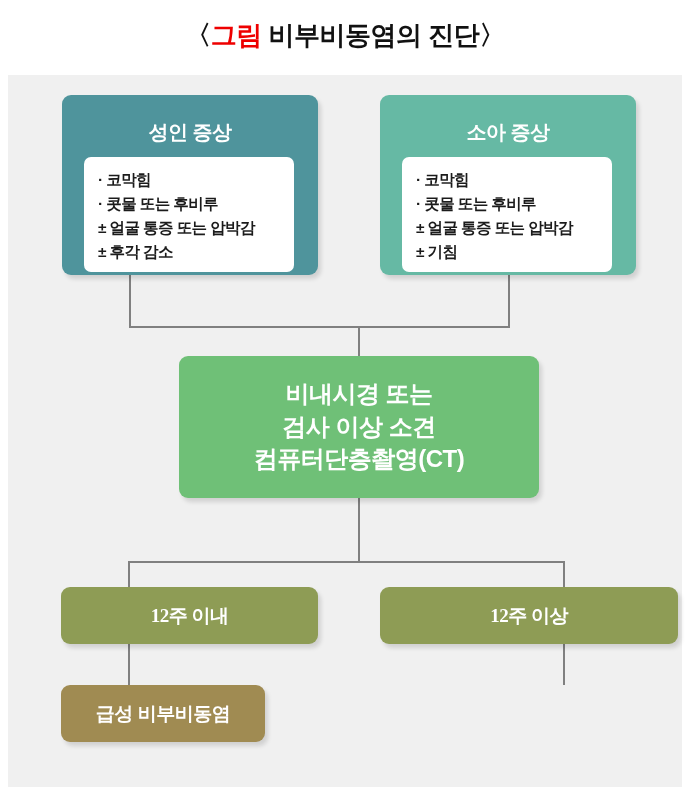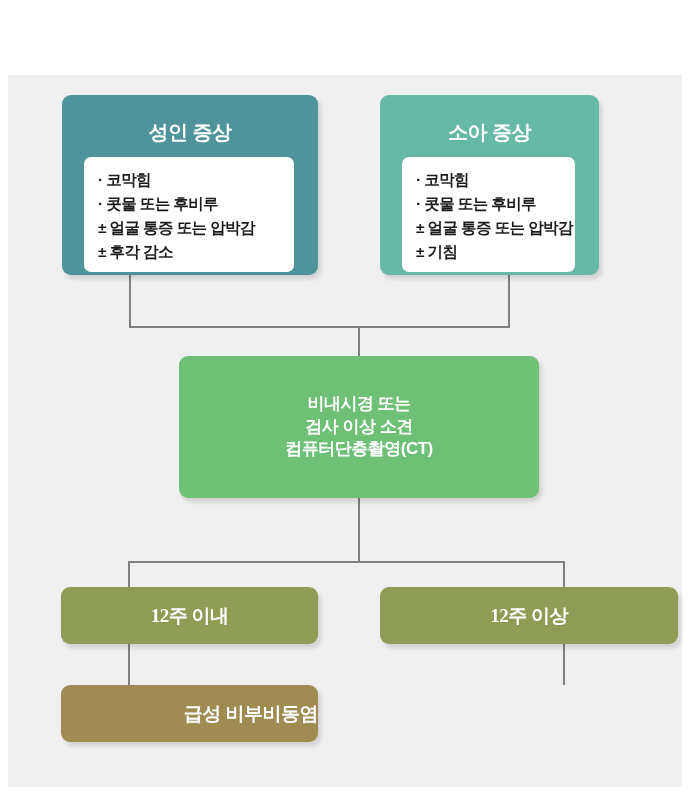--- a/index.html
+++ b/index.html
@@ -102,29 +102,32 @@
     justify-content: center;
     text-align: center;
   }
   .plain-label {
     color: #ffffff;
     font-weight: bold;
     letter-spacing: -0.5px;
     line-height: 1.35;
   }
 
-  #node-test .plain-label { font-size: 17px; }
+  #node-test .plain-label { font-size: 24px; }
   .week-node .plain-label { font-size: 19px; font-family: Liberation Serif, serif; }
   .diag-node .plain-label { font-size: 19px; }
 </style>
 </head>
 <body>
 
 <div id="page">
 
+  <div id="title">
+    <span>〈</span><span class="accent">그림</span><span> 비부비동염의 진단</span><span>〉</span>
+  </div>
 
   <div id="canvas">
 
     <div class="line v" style="left:121px; top:198px; height:54px;"></div>
 
     <div class="line v" style="left:500px; top:198px; height:54px;"></div>
 
     <div class="line h" style="left:121px; top:251px; width:381px;"></div>
 
     <div class="line v" style="left:350px; top:251px; height:30px;"></div>
@@ -144,21 +147,21 @@
     <div class="node symptom-box" id="node-adult" style="left:54px; top:20px; width:256px; height:180px; background:#4f949c;">
       <div class="symptom-title">성인 증상</div>
       <div class="symptom-card">
         <div class="symptom-item">· 코막힘</div>
         <div class="symptom-item">· 콧물 또는 후비루</div>
         <div class="symptom-item">± 얼굴 통증 또는 압박감</div>
         <div class="symptom-item">± 후각 감소</div>
       </div>
     </div>
 
-    <div class="node symptom-box" id="node-child" style="left:372px; top:20px; width:219px; height:180px; background:#66b9a4;">
+    <div class="node symptom-box" id="node-child" style="left:372px; top:20px; width:256px; height:180px; background:#66b9a4;">
       <div class="symptom-title">소아 증상</div>
       <div class="symptom-card">
         <div class="symptom-item">· 코막힘</div>
         <div class="symptom-item">· 콧물 또는 후비루</div>
         <div class="symptom-item">± 얼굴 통증 또는 압박감</div>
         <div class="symptom-item">± 기침</div>
       </div>
     </div>
 
     <div class="node plain-node" id="node-test" style="left:171px; top:281px; width:360px; height:142px; background:#6fc077;">
@@ -170,19 +173,19 @@
     </div>
 
     <div class="node plain-node week-node" id="node-short" style="left:53px; top:512px; width:257px; height:57px; background:#8e9c55;">
       <div class="plain-label">12주 이내</div>
     </div>
 
     <div class="node plain-node week-node" id="node-long" style="left:372px; top:512px; width:298px; height:57px; background:#8e9c55;">
       <div class="plain-label">12주 이상</div>
     </div>
 
-    <div class="node plain-node diag-node" id="node-acute" style="left:53px; top:610px; width:257px; height:57px; background:#a08b52;justify-content:flex-end;">
+    <div class="node plain-node diag-node" id="node-acute" style="left:53px; top:610px; width:204px; height:57px; background:#a08b52;">
       <div class="plain-label">급성 비부비동염</div>
     </div>
 
 
   </div>
 </div>
 
 </body></html>

